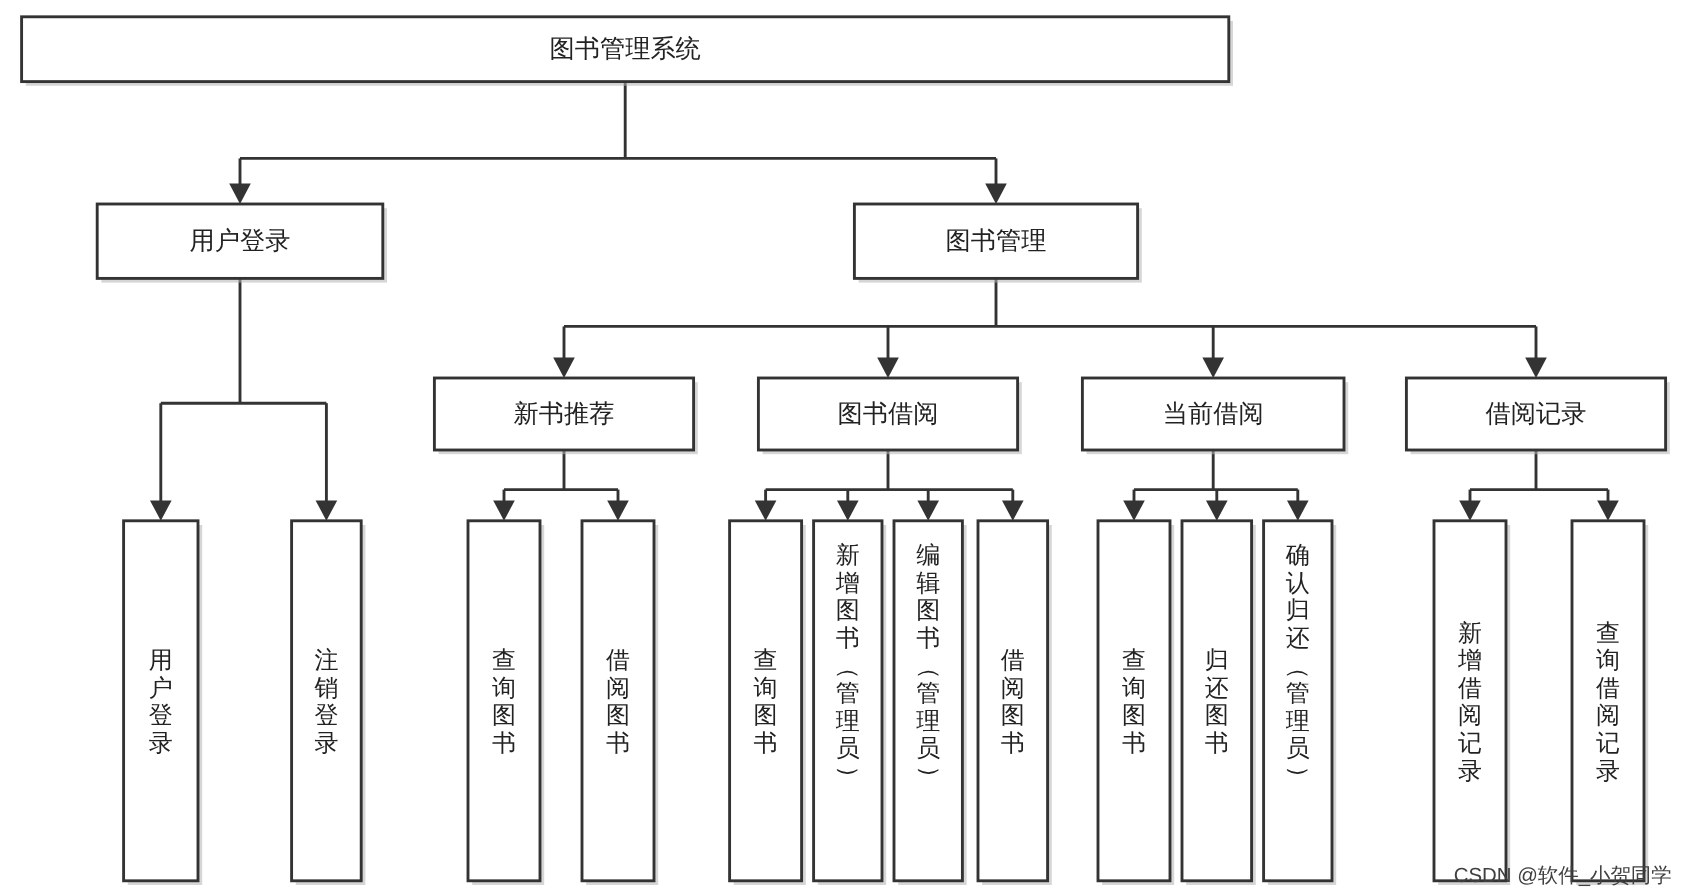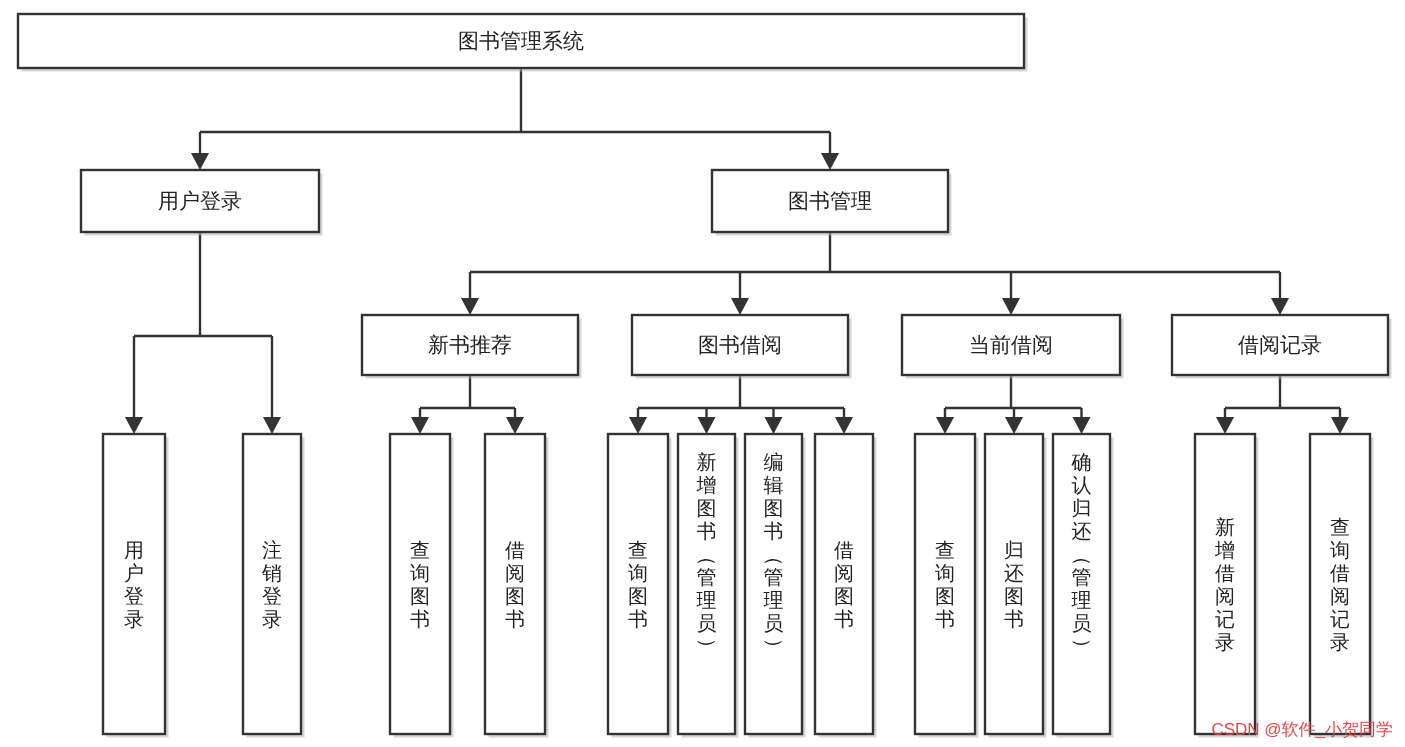--- a/index.html
+++ b/index.html
@@ -53,21 +53,21 @@
     fill: #222222;
     text-anchor: middle;
     dominant-baseline: middle;
   }
   .watermark-text {
     position: absolute;
     right: 12px;
     bottom: 6px;
     font-family: "Liberation Sans", "DejaVu Sans", sans-serif;
     font-size: 17px;
-    color: #ef4444;
+    color: #404040;
     white-space: nowrap;
     user-select: none;
   }
 </style>
 </head>
 <body>
 
 <div id="diagram-root">
   <svg id="flow-svg" viewBox="0 0 1405 747" xmlns="http://www.w3.org/2000/svg">
     <g id="layer-connectors">

